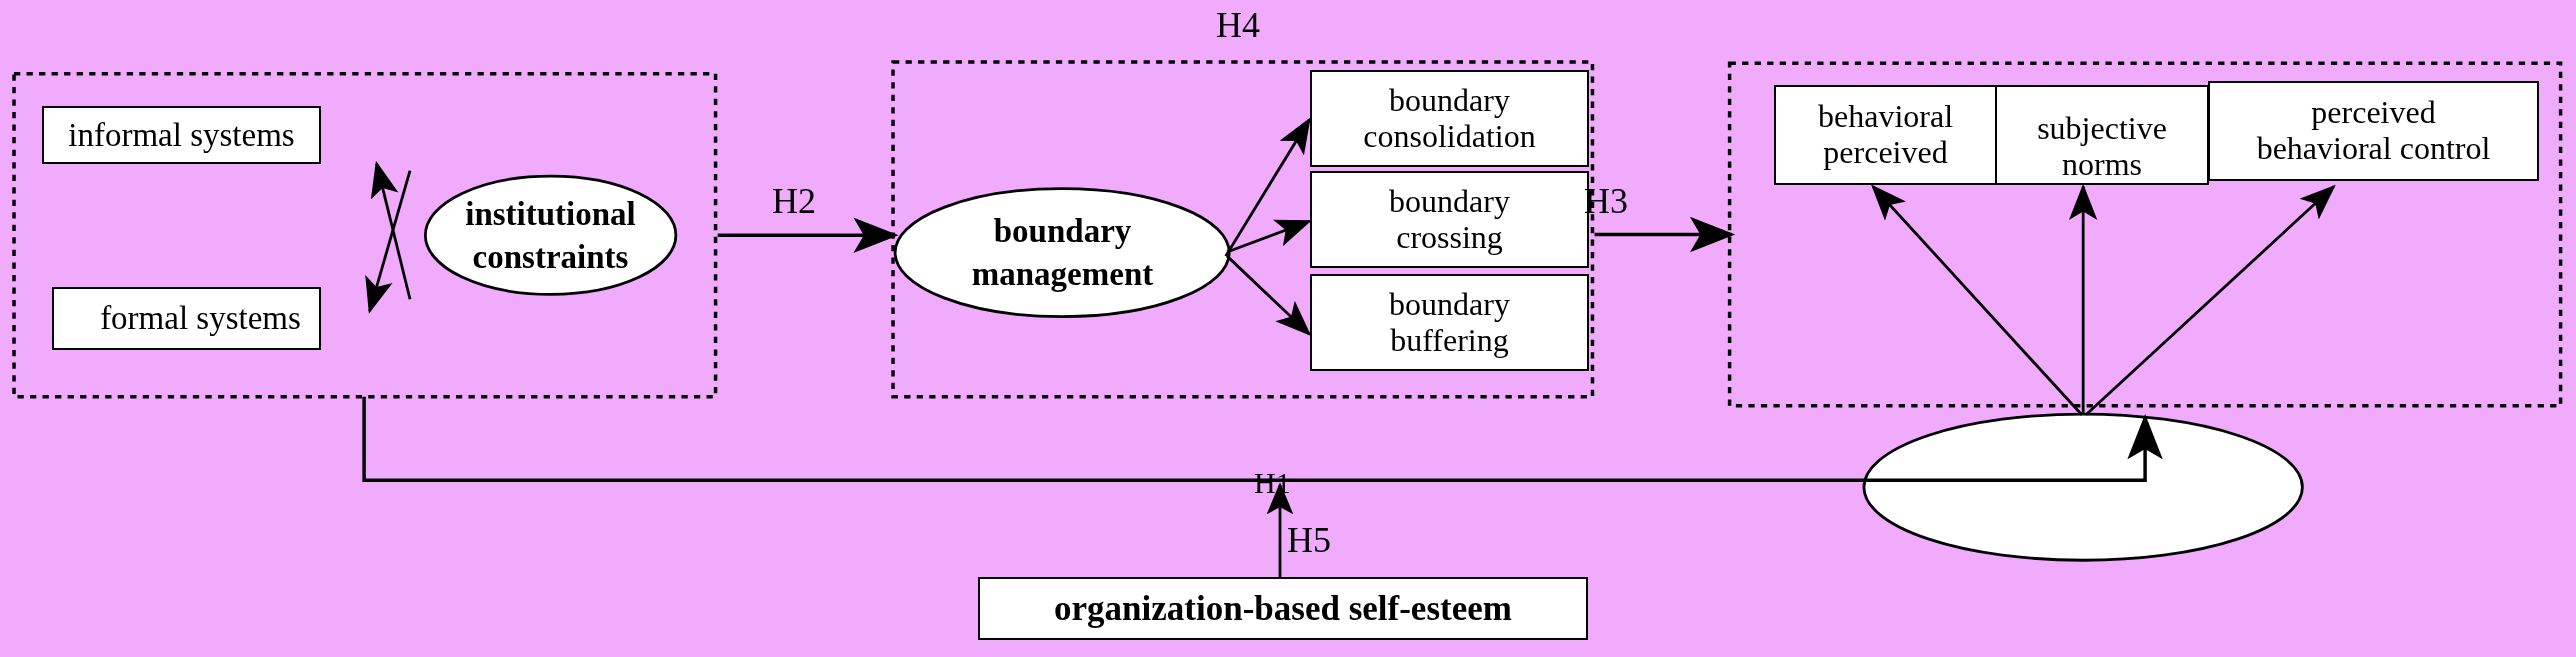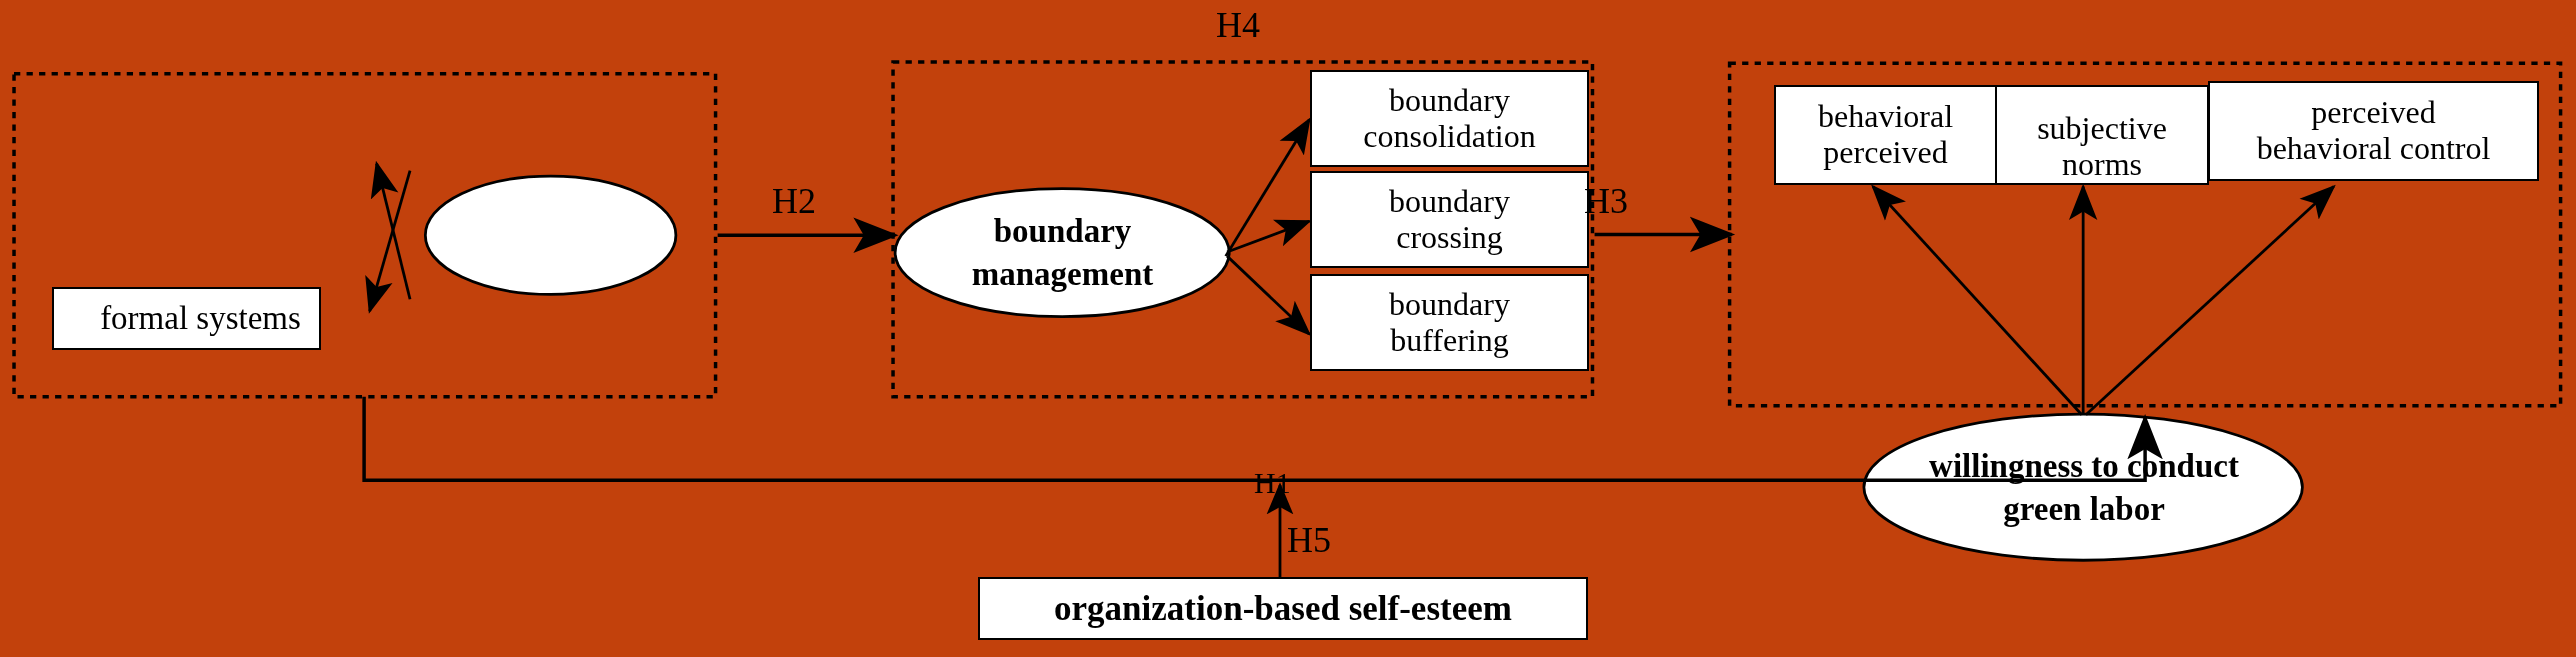--- a/index.html
+++ b/index.html
@@ -1,19 +1,19 @@
 <!DOCTYPE html>
 <html style="font-size:11px"><head>
 <meta charset="utf-8">
 <style>
   html,body{margin:0;padding:0;background:#ffffff;}
   #root{
     position:relative;
     width:2576px;height:657px;
-    background:#c2410c;
+    background:#f0abfc;
     font-family:"Liberation Serif","DejaVu Serif",serif;
     overflow:hidden;
   }
   svg.layer{position:absolute;left:0;top:0;width:2576px;height:657px;}
   .node{
     position:absolute;
     box-sizing:border-box;
     display:flex;
     align-items:center;
     justify-content:center;
@@ -84,20 +84,21 @@
     <line x1="2992" y1="596" x2="2992" y2="268" stroke="#000" stroke-width="4" marker-end="url(#ahs)"></line>
     <line x1="2996" y1="596" x2="3352" y2="268" stroke="#000" stroke-width="4" marker-end="url(#ahs)"></line>
 
     <path d="M 522 570 L 522 690 L 3081 690 L 3081 600" fill="none" stroke="#000" stroke-width="5" marker-end="url(#ahs)"></path>
 
     <line x1="1838" y1="830" x2="1838" y2="697" stroke="#000" stroke-width="4" marker-end="url(#ah)"></line>
   </svg>
 
   <div class="grp-label" style="left:1216px;top:4.2px;font-size:36px;">H4</div>
 
+  <div class="node rect plain" style="left:42px;top:106px;width:279px;height:58px;font-size:33px;">informal  systems</div>
 
   <div class="node rect plain" style="left:52px;top:287px;width:269px;height:63px;font-size:33px;padding-left:28px;">formal systems</div>
 
   <div class="node rect plain" style="left:1310px;top:70px;width:279px;height:97px;font-size:32px;flex-direction:column;">
     <span>boundary</span>
     <span>consolidation</span>
   </div>
 
   <div class="node rect plain" style="left:1310px;top:171px;width:279px;height:97px;font-size:32px;flex-direction:column;">
     <span>boundary</span>
@@ -119,30 +120,30 @@
     <span>norms</span>
   </div>
 
   <div class="node rect plain" style="left:2208px;top:81px;width:331px;height:100px;font-size:32px;flex-direction:column;">
     <span>perceived</span>
     <span>behavioral control</span>
   </div>
 
   <div class="node rect bold" style="left:978px;top:577px;width:610px;height:63px;font-size:35px;">organization-based self-esteem</div>
 
+  <div class="ell-label" style="left:425px;top:194px;width:251px;height:84px;font-size:33px;">
+    <span>institutional</span>
+    <span>constraints</span>
+  </div>
 
   <div class="ell-label" style="left:923px;top:209px;width:279px;height:88px;font-size:33px;">
     <span>boundary</span>
     <span>management</span>
   </div>
 
-  <div class="ell-label" style="left:1875px;top:442px;width:418px;height:91px;font-size:33px;">
-    <span>willingness to conduct</span>
-    <span>green labor</span>
-  </div>
 
   <div class="hyp" style="left:772px;top:180px;font-size:36px;">H2</div>
 
   <div class="hyp" style="left:1584px;top:180px;font-size:36px;">H3</div>
 
   <div class="hyp" style="left:1254px;top:437px;font-size:30px;margin-top:29px;">H1</div>
 
   <div class="hyp" style="left:1287px;top:519px;font-size:36px;">H5</div>
 
 </div>

